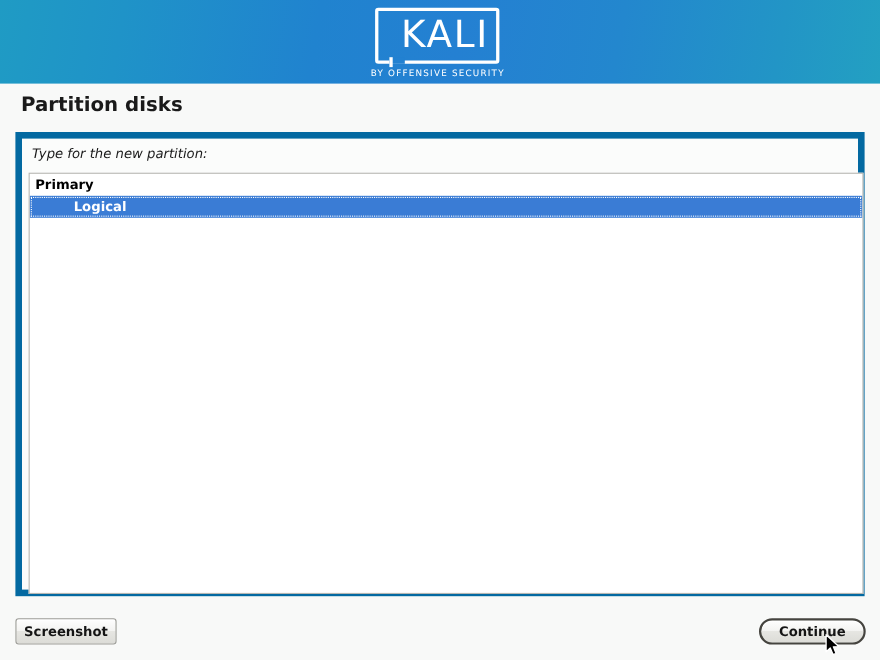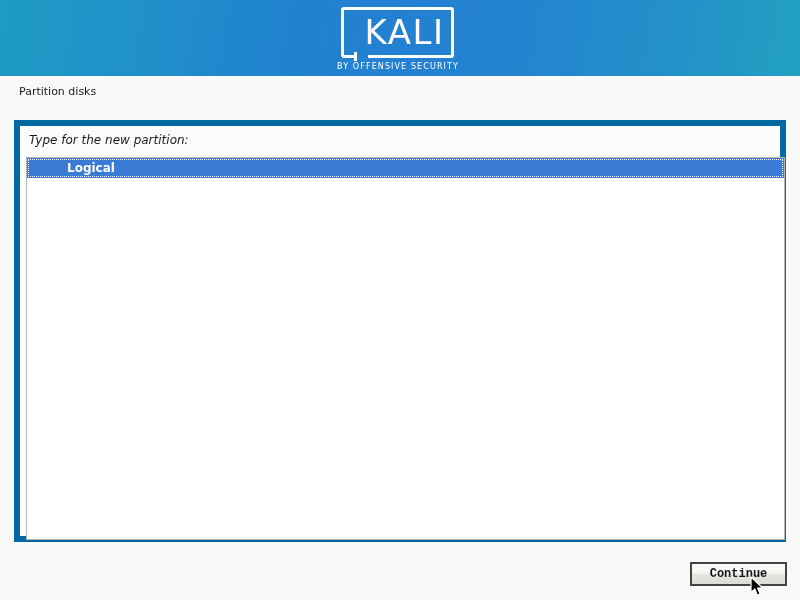--- a/index.html
+++ b/index.html
@@ -82,34 +82,34 @@
     font-size: 34px;
     letter-spacing: 1.5px;
     font-weight: 400;
     font-family: "DejaVu Sans", "Liberation Sans", sans-serif;
   }
   .logo-tag {
     position: absolute;
     left: -4px;
     top: 55px;
     width: 122px;
-    text-align: right;
+    text-align: left;
     color: #ffffff;
     font-size: 8px;
     letter-spacing: 1.1px;
     white-space: nowrap;
   }
 
   
   .page-title {
     position: absolute;
     left: 19px;
     top: 85px;
-    font-size: 11px;
-    font-weight: normal;
+    font-size: 18px;
+    font-weight: bold;
     color: #1a1a1a;
   }
 
   
   .panel {
     position: absolute;
     left: 14px;
     top: 120px;
     width: 772px;
     height: 422px;
@@ -167,22 +167,21 @@
     color: #151515;
     background: linear-gradient(180deg, #fefefe 0%, #f3f3f1 48%, #e6e6e2 50%, #dcdcd7 100%);
     border: 1px solid #9d9d98;
     border-radius: 3px;
     box-shadow: inset 0 1px 0 #ffffff;
     cursor: default;
     user-select: none;
   }
   .btn.default-btn {
     border: 2px solid #45443f;
-    border-radius: 0;
-    font-family: Liberation Mono, monospace;
+    border-radius: 12px;
   }
 
   #btn-screenshot { left: 14px;  top: 562px; width: 92px; }
   #btn-goback     { left: 588px; top: 562px; width: 96px; }
   #btn-continue   { left: 690px; top: 562px; width: 97px; line-height: 20px; }
 
   
   .cursor {
     position: absolute;
     left: 750px;
@@ -206,24 +205,26 @@
       <div class="logo-tag">BY OFFENSIVE SECURITY</div>
     </div>
   </div>
 
   <div class="page-title">Partition disks</div>
 
   <div class="panel">
     <div class="panel-label">Type for the new partition:</div>
 
     <div class="listbox">
+      <div class="list-item">Primary</div>
       <div class="list-item selected">Logical</div>
     </div>
   </div>
 
+  <div class="btn" id="btn-screenshot">Screenshot</div>
   <div class="btn default-btn" id="btn-continue">Continue</div>
 
   <div class="cursor">
     <svg width="16" height="22" viewBox="0 0 16 22" xmlns="http://www.w3.org/2000/svg">
       <polygon points="1,1 1,16.5 4.8,13 7.4,19.2 10.1,18 7.6,12 12.5,11.8" fill="#000000" stroke="#ffffff" stroke-width="1.2" stroke-linejoin="round"></polygon>
     </svg>
   </div>
 
 </div>
 

